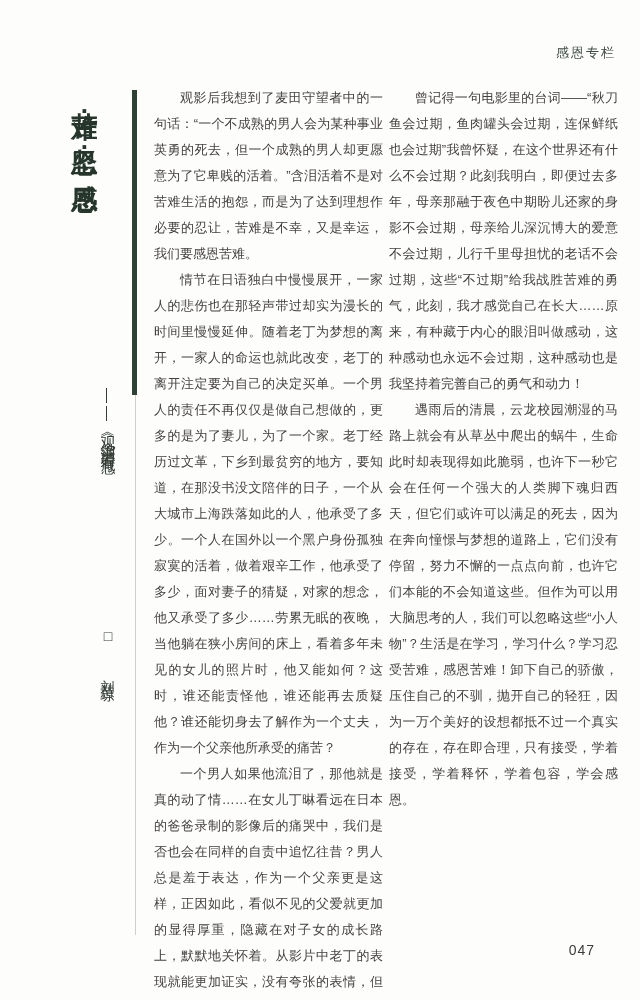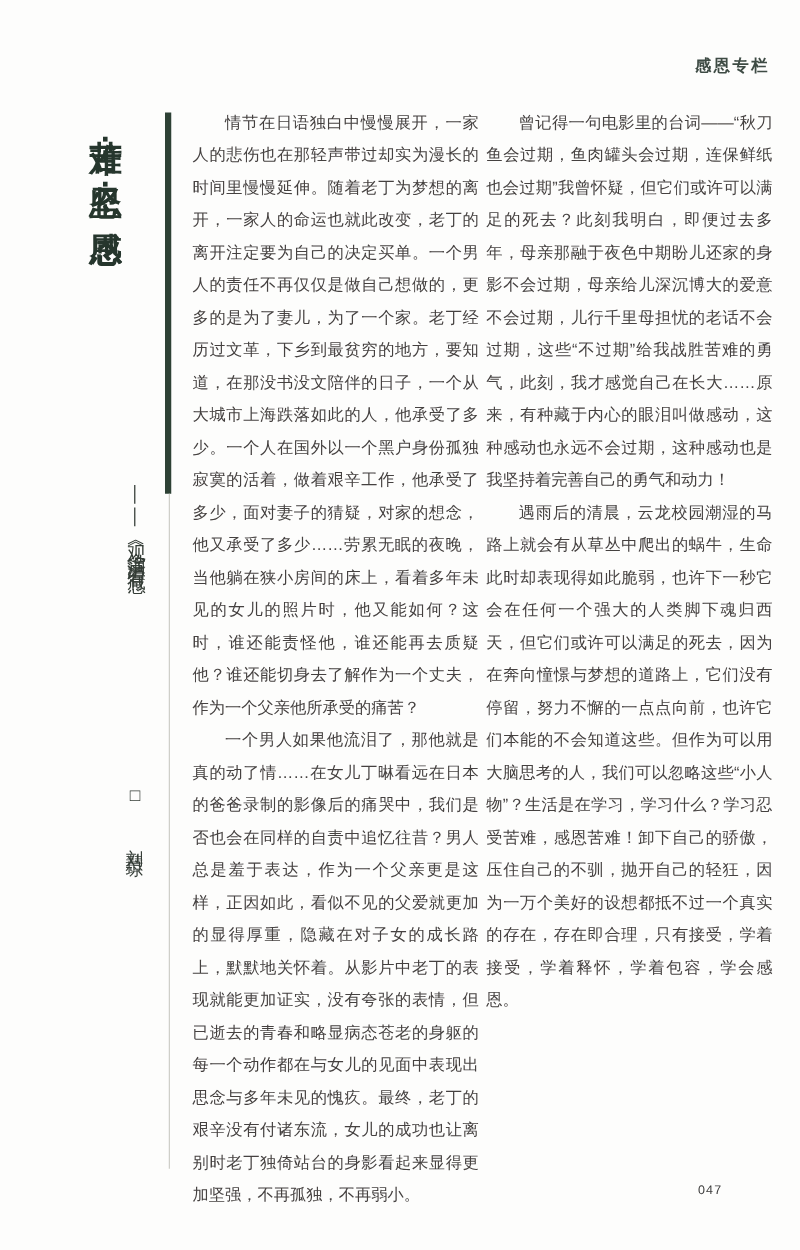--- a/index.html
+++ b/index.html
@@ -10,21 +10,21 @@
     position:relative;
     overflow:hidden;
   }
   .page {
     position:absolute; inset:0;
     background:#fdfdfc;
   }
   .column-header {
     position:absolute; top:44px; right:24px;
     font-size:13px; color:#3e4b44; letter-spacing:2px;
-    font-weight:bold;
+    font-weight:normal;
   }
   .v-title {
     position:absolute; left:72px; top:92px;
     writing-mode:vertical-rl; text-orientation:upright;
     font-size:26px; font-weight:bold; color:#26362d;
     letter-spacing:2px; line-height:1;
     height:320px;
   }
   .divider-dark {
     position:absolute; left:132px; top:90px;
@@ -50,47 +50,48 @@
     position:absolute; top:85px; width:229px;
     font-size:13px; line-height:26px;
     text-align:justify; text-justify:inter-character;
     color:#454140;
   }
   .col-left  { left:154px; }
   .col-right { left:389px; }
   .col p { margin:0; text-indent:2em; }
   .col p.no-indent { text-indent:0; }
   .page-num {
-    position:absolute; right:62px; bottom:42px;
-    font-size:10px; color:#3b3b3b; letter-spacing:1px;
+    position:absolute; right:45px; bottom:42px;
+    font-size:14px; color:#3b3b3b; letter-spacing:1px;
   }
 </style>
 </head>
 <body>
 
 <div class="page">
 
   <div class="column-header">感恩专栏</div>
 
   <div class="v-title">苦难·坚忍·感恩</div>
 
   <div class="divider-dark"></div>
   <div class="divider-light"></div>
 
   <div class="v-subtitle">——观《含泪活着》有感</div>
 
   <div class="v-author">□ 刘慧琼</div>
 
   <div class="col col-left">
+    <p>观影后我想到了麦田守望者中的一句话：“一个不成熟的男人会为某种事业英勇的死去，但一个成熟的男人却更愿意为了它卑贱的活着。”含泪活着不是对苦难生活的抱怨，而是为了达到理想作必要的忍让，苦难是不幸，又是幸运，我们要感恩苦难。</p>
     <p>情节在日语独白中慢慢展开，一家人的悲伤也在那轻声带过却实为漫长的时间里慢慢延伸。随着老丁为梦想的离开，一家人的命运也就此改变，老丁的离开注定要为自己的决定买单。一个男人的责任不再仅仅是做自己想做的，更多的是为了妻儿，为了一个家。老丁经历过文革，下乡到最贫穷的地方，要知道，在那没书没文陪伴的日子，一个从大城市上海跌落如此的人，他承受了多少。一个人在国外以一个黑户身份孤独寂寞的活着，做着艰辛工作，他承受了多少，面对妻子的猜疑，对家的想念，他又承受了多少……劳累无眠的夜晚，当他躺在狭小房间的床上，看着多年未见的女儿的照片时，他又能如何？这时，谁还能责怪他，谁还能再去质疑他？谁还能切身去了解作为一个丈夫，作为一个父亲他所承受的痛苦？</p>
     <p>一个男人如果他流泪了，那他就是真的动了情……在女儿丁晽看远在日本的爸爸录制的影像后的痛哭中，我们是否也会在同样的自责中追忆往昔？男人总是羞于表达，作为一个父亲更是这样，正因如此，看似不见的父爱就更加的显得厚重，隐藏在对子女的成长路上，默默地关怀着。从影片中老丁的表现就能更加证实，没有夸张的表情，但已逝去的青春和略显病态苍老的身躯的每一个动作都在与女儿的见面中表现出思念与多年未见的愧疚。最终，老丁的艰辛没有付诸东流，女儿的成功也让离别时老丁独倚站台的身影看起来显得更加坚强，不再孤独，不再弱小。</p>
 
   </div>
 
   <div class="col col-right">
-    <p>曾记得一句电影里的台词——“秋刀鱼会过期，鱼肉罐头会过期，连保鲜纸也会过期”我曾怀疑，但它们或许可以满足的死去？此刻我明白，即便过去多年，母亲那融于夜色中期盼儿还家的身影不会过期，母亲给儿深沉博大的爱意不会过期，儿行千里母担忧的老话不会过期，这些“不过期”给我战胜苦难的勇气，此刻，我才感觉自己在长大……原来，有种藏于内心的眼泪叫做感动，这种感动也永远不会过期，这种感动也是我坚持着完善自己的勇气和动力！</p>
+    <p>曾记得一句电影里的台词——“秋刀鱼会过期，鱼肉罐头会过期，连保鲜纸也会过期”我曾怀疑，在这个世界还有什么不会过期？此刻我明白，即便过去多年，母亲那融于夜色中期盼儿还家的身影不会过期，母亲给儿深沉博大的爱意不会过期，儿行千里母担忧的老话不会过期，这些“不过期”给我战胜苦难的勇气，此刻，我才感觉自己在长大……原来，有种藏于内心的眼泪叫做感动，这种感动也永远不会过期，这种感动也是我坚持着完善自己的勇气和动力！</p>
     <p>遇雨后的清晨，云龙校园潮湿的马路上就会有从草丛中爬出的蜗牛，生命此时却表现得如此脆弱，也许下一秒它会在任何一个强大的人类脚下魂归西天，但它们或许可以满足的死去，因为在奔向憧憬与梦想的道路上，它们没有停留，努力不懈的一点点向前，也许它们本能的不会知道这些。但作为可以用大脑思考的人，我们可以忽略这些“小人物”？生活是在学习，学习什么？学习忍受苦难，感恩苦难！卸下自己的骄傲，压住自己的不驯，抛开自己的轻狂，因为一万个美好的设想都抵不过一个真实的存在，存在即合理，只有接受，学着接受，学着释怀，学着包容，学会感恩。</p>
 
   </div>
 
   <div class="page-num">047</div>
 
 </div>
 
 </body></html>

